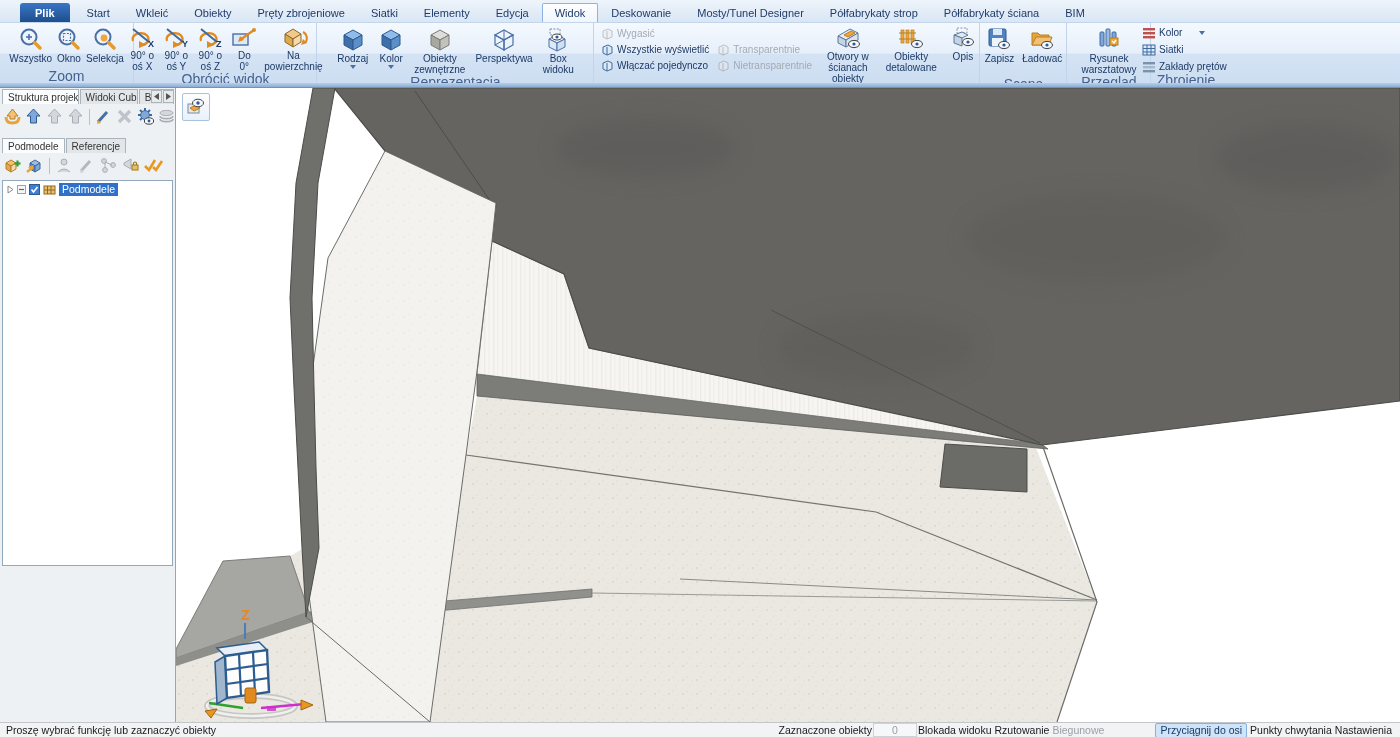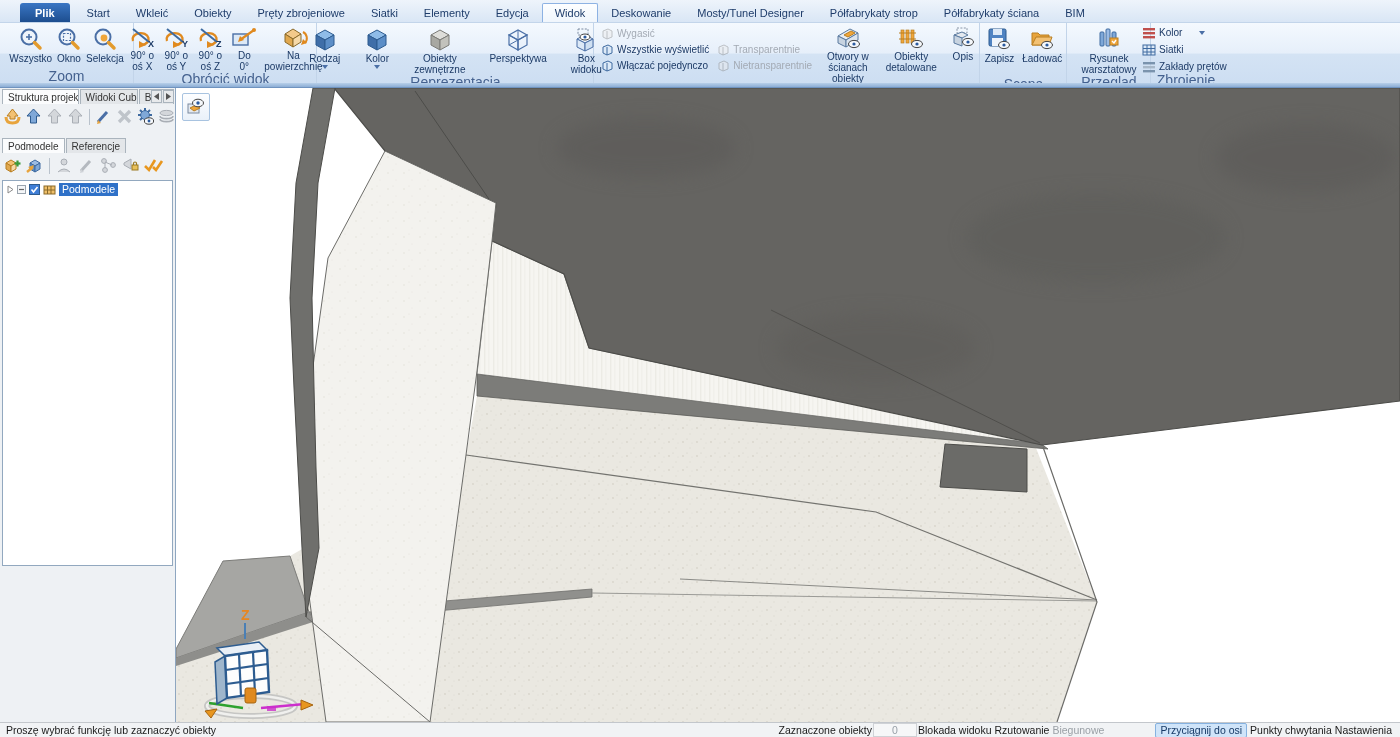--- a/index.html
+++ b/index.html
@@ -166,21 +166,21 @@
               <polygon points="22,19 28,17 24,13" fill="#e08a1f"></polygon>
             </svg>
           <span>Na</span>
             <span>powierzchnię</span>
         </div>
       </div>
       <div class="gtitle">Obrócić widok</div>
     </div>
 
     <div class="rgroup" style="left:318px;width:276px;">
-      <div class="gbody" style="gap:20px;">
+      <div class="gbody" style="gap:6px;">
         <div class="btn-lg">
           <svg width="26" height="26">
               <polygon points="4,9 13,4 22,9 13,14" fill="#8fbce8" stroke="#2d5b8f"></polygon>
               <polygon points="4,9 13,14 13,24 4,19" fill="#3f6ea8" stroke="#2d5b8f"></polygon>
               <polygon points="13,14 22,9 22,19 13,24" fill="#5c8ec7" stroke="#2d5b8f"></polygon>
             </svg>
           <span>Rodzaj</span>
             <span class="caret"></span>
         </div>
         <div class="btn-lg">

